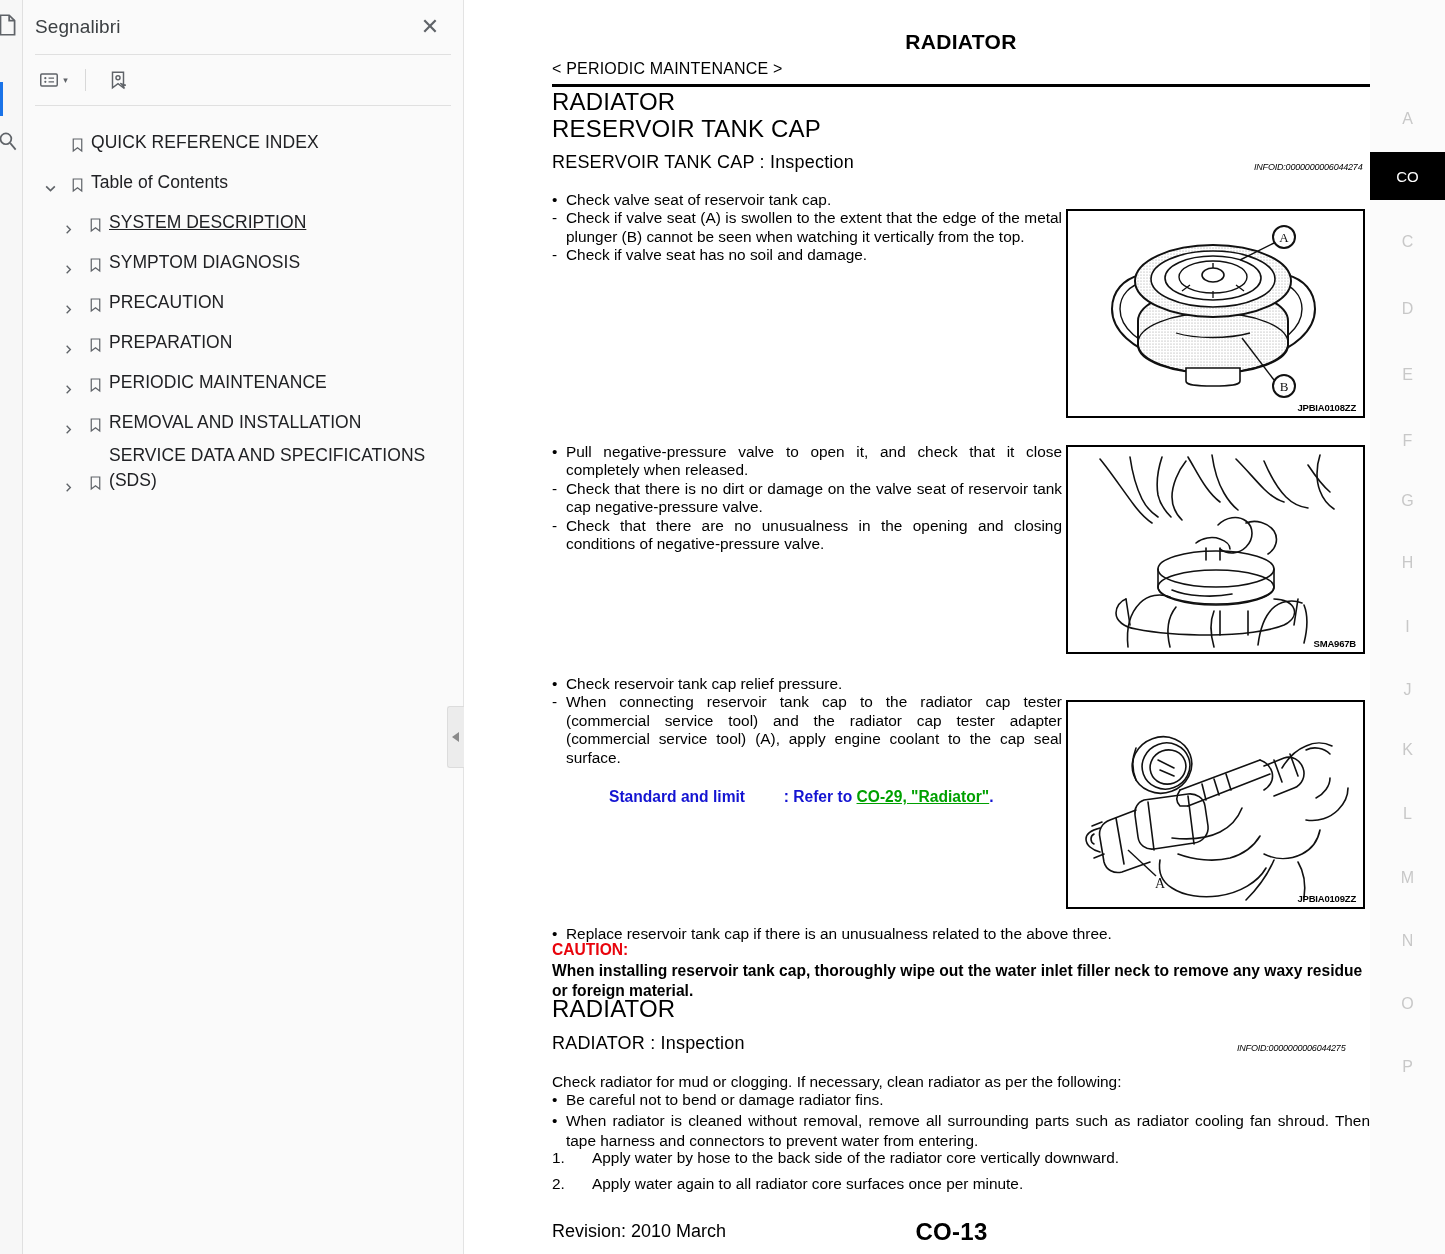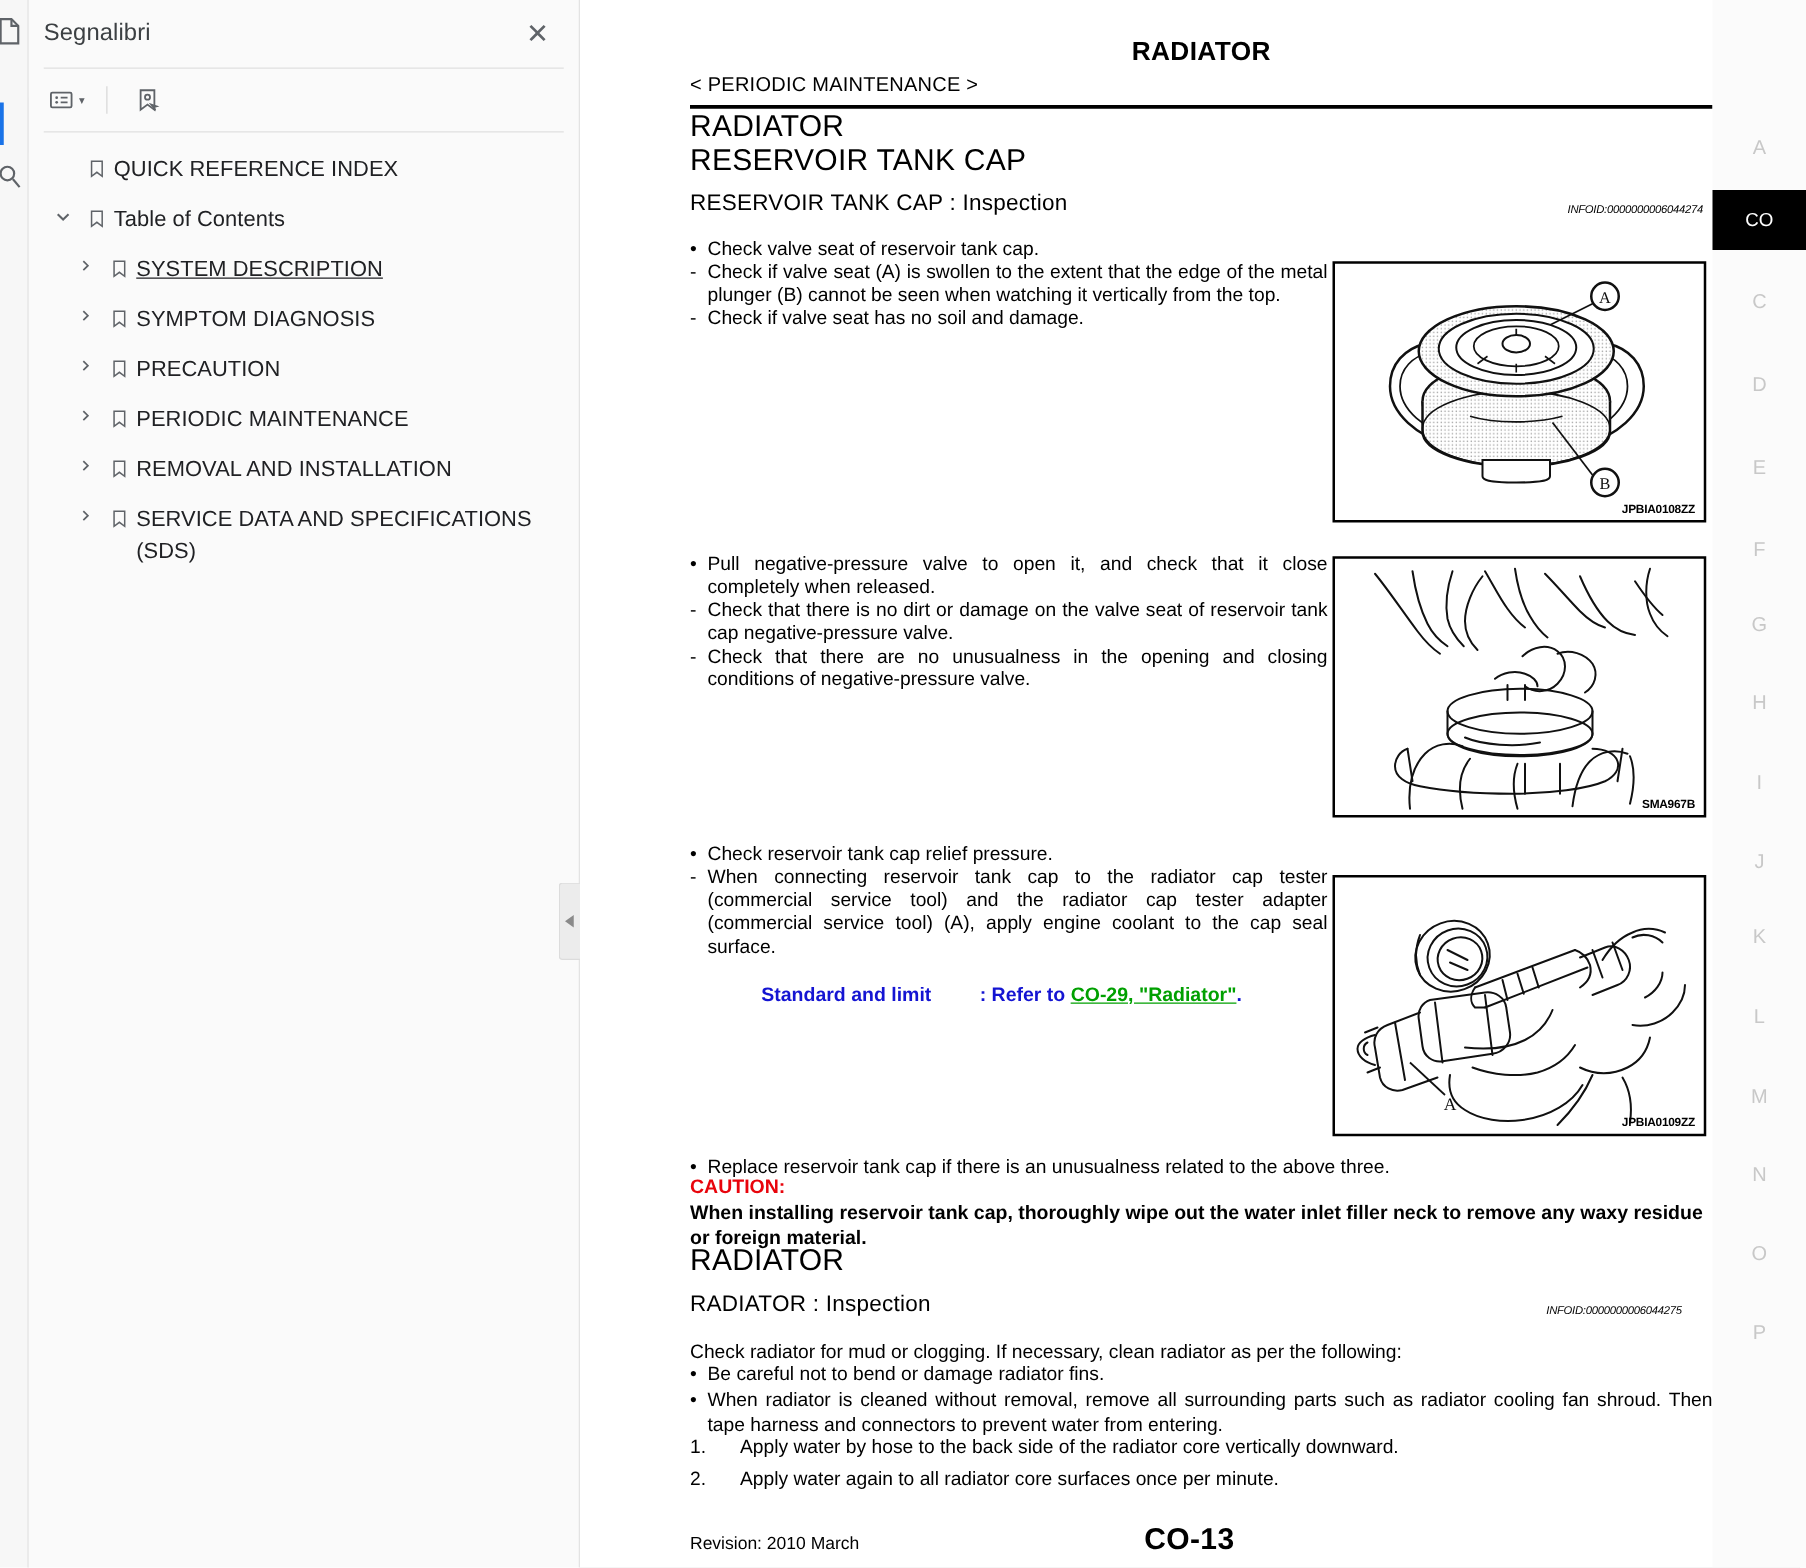--- a/index.html
+++ b/index.html
@@ -58,21 +58,21 @@
     height:32px;min-width:32px;color:#5f6368;cursor:pointer;
     background:none;border:none;padding:0 2px;
   }
   .tb-caret{font-size:9px;color:#5f6368;margin-left:3px;}
   .tb-divider{width:1px;height:22px;background:#d8d8d8;margin:0 10px;}
 
   .tree{
     flex:1;overflow:hidden;padding:10px 14px 0 14px;
   }
   .bm-row{
-    display:flex;align-items:flex-start;
+    display:flex;align-items:flex-end;
     min-height:38px;padding:1px 0;cursor:pointer;
   }
   .bm-twisty{
     width:26px;flex:0 0 26px;display:flex;align-items:flex-start;
     justify-content:center;padding-top:10px;color:#5f6368;
   }
   .bm-twisty.empty{visibility:hidden;}
   .bm-icon{
     width:28px;flex:0 0 28px;display:flex;align-items:flex-start;
     justify-content:center;padding-top:8px;color:#5f6368;
@@ -146,21 +146,21 @@
   }
   .caution-text{
     position:absolute;font-size:15.6px;font-weight:bold;color:#000;line-height:20px;
   }
 
   .plain{position:absolute;font-size:15.4px;color:#000;line-height:20.5px;}
   .num-list{position:absolute;font-size:15.4px;color:#000;line-height:20.5px;}
   .num-list .nrow{display:flex;margin-bottom:5px;}
   .num-list .nn{flex:0 0 40px;}
 
-  .footer-rev{position:absolute;left:88px;bottom:12px;font-size:14px;color:#000;}
+  .footer-rev{position:absolute;left:88px;bottom:12px;font-size:18px;color:#000;}
   .footer-page{
     position:absolute;left:0;right:0;bottom:8px;text-align:center;
     font-size:24px;font-weight:bold;color:#000;letter-spacing:.3px;
   }
   .footer-code{position:absolute;right:40px;bottom:12px;font-size:13px;color:#000;}
 
   
   .tabstrip{
     position:absolute;right:0;top:0;width:75px;height:100%;
     background:#fbfbfb;
@@ -296,20 +296,33 @@
           <div class="bm-twisty">
             <svg width="11" height="11" viewBox="0 0 12 12" fill="none" stroke="#5f6368" stroke-width="1.5">
               <path d="M4 2l4 4-4 4"></path>
             </svg>
           </div>
           <div class="bm-icon">
             <svg width="17" height="20" viewBox="0 0 24 24" fill="none" stroke="#5f6368" stroke-width="1.7">
               <path d="M6 3.5h12v17l-6-4.5-6 4.5z"></path>
             </svg>
           </div>
+          <div class="bm-label">PREPARATION</div>
+        </div>
+        <div class="bm-row indent">
+          <div class="bm-twisty">
+            <svg width="11" height="11" viewBox="0 0 12 12" fill="none" stroke="#5f6368" stroke-width="1.5">
+              <path d="M4 2l4 4-4 4"></path>
+            </svg>
+          </div>
+          <div class="bm-icon">
+            <svg width="17" height="20" viewBox="0 0 24 24" fill="none" stroke="#5f6368" stroke-width="1.7">
+              <path d="M6 3.5h12v17l-6-4.5-6 4.5z"></path>
+            </svg>
+          </div>
           <div class="bm-label">PERIODIC MAINTENANCE</div>
         </div>
         <div class="bm-row indent">
           <div class="bm-twisty">
             <svg width="11" height="11" viewBox="0 0 12 12" fill="none" stroke="#5f6368" stroke-width="1.5">
               <path d="M4 2l4 4-4 4"></path>
             </svg>
           </div>
           <div class="bm-icon">
             <svg width="17" height="20" viewBox="0 0 24 24" fill="none" stroke="#5f6368" stroke-width="1.7">

